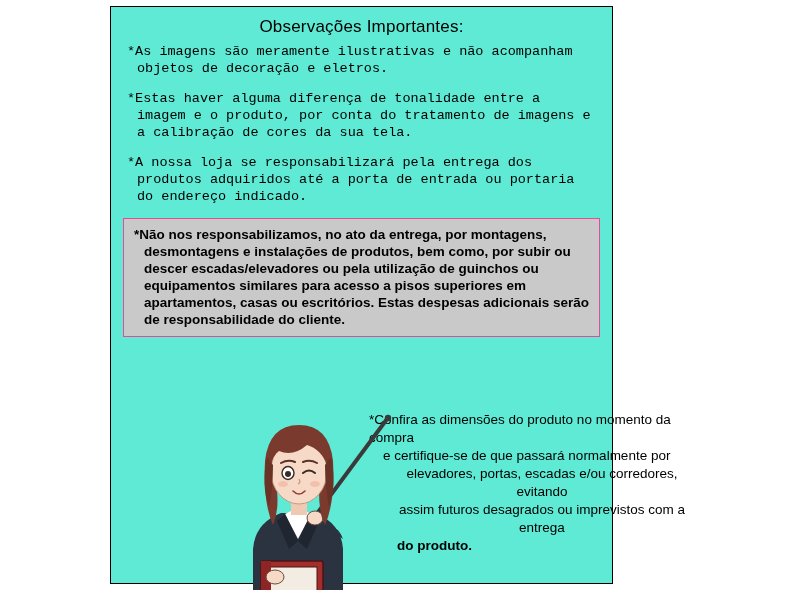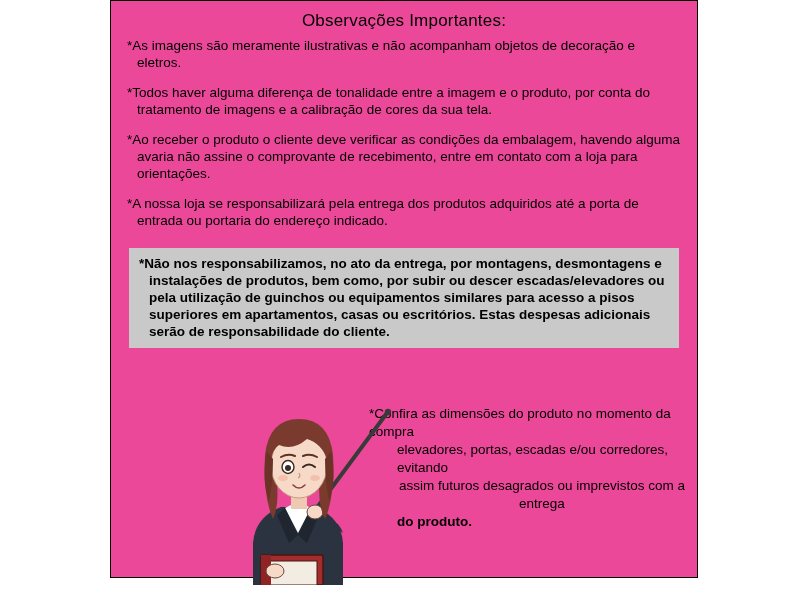--- a/index.html
+++ b/index.html
@@ -15,51 +15,52 @@
   }
   #page {
     position: relative;
     width: 810px;
     height: 590px;
     background: #ffffff;
   }
   #notice-box {
     position: absolute;
     left: 110px;
-    top: 0;
-    width: 588px;
+    top: 6px;
+    width: 503px;
     height: 578px;
     border: 1px solid #000000;
-    background: #ec4899;
+    background: #5eead4;
     box-sizing: border-box;
   }
   #notice-title {
     text-align: center;
     font-size: 17px;
     color: #000000;
     margin-top: 10px;
     margin-bottom: 6px;
     font-weight: normal;
     letter-spacing: 0.2px;
   }
   .note {
     font-size: 13.5px;
     line-height: 17px;
     color: #000000;
     margin: 0 16px 13px 16px;
     text-indent: 0;
+    font-family: Liberation Mono, monospace;
   }
   .note .hang {
     display: block;
     padding-left: 10px;
     text-indent: -10px;
   }
   #highlight-note {
     margin: 0 12px 8px 12px;
-    border: 6px solid #ec4899;
+    border: 1px solid #ec4899;
     background: #c9c9c9;
     padding: 7px 10px 8px 10px;
     font-size: 13.5px;
     line-height: 17px;
     font-weight: bold;
     color: #000000;
     box-sizing: border-box;
   }
   #highlight-note .hang {
     display: block;
@@ -70,21 +71,21 @@
     position: absolute;
     left: 258px;
     top: 404px;
     width: 318px;
     font-size: 13.5px;
     line-height: 18px;
     color: #000000;
   }
   #final-note .l1 { display:block; }
   #final-note .l2 { display:block; padding-left: 14px; }
-  #final-note .l3 { display:block; padding-left: 28px; }
+  #final-note .l3 { display:block; padding-left: 28px; text-align: center; }
   #final-note .l4 { display:block; padding-left: 28px; text-align: center; }
   #final-note .l5 { display:block; padding-left: 28px; font-weight: bold; }
 
   
   #illustration {
     position: absolute;
     left: 112px;
     top: 392px;
     width: 180px;
     height: 192px;
@@ -98,35 +99,33 @@
 <div id="page">
 
   <div id="notice-box">
 
     <div id="notice-title">Observações Importantes:</div>
 
     <p class="note">
         <span class="hang">*As imagens são meramente ilustrativas e não acompanham objetos de decoração e eletros.</span>
       </p>
     <p class="note">
-        <span class="hang">*Todos haver alguma diferença de tonalidade entre a imagem e o produto, por conta do tratamento de imagens e a calibração de cores da sua tela.</span>
-      </p>
-    <p class="note">
-        <span class="hang">*Ao receber o produto o cliente deve verificar as condições da embalagem, havendo alguma avaria não assine o comprovante de recebimento, entre em contato com a loja para orientações.</span>
+        <span class="hang">*Estas haver alguma diferença de tonalidade entre a imagem e o produto, por conta do tratamento de imagens e a calibração de cores da sua tela.</span>
       </p>
     <p class="note">
         <span class="hang">*A nossa loja se responsabilizará pela entrega dos produtos adquiridos até a porta de entrada ou portaria do endereço indicado.</span>
       </p>
 
     <div id="highlight-note">
       <span class="hang">*Não nos responsabilizamos, no ato da entrega, por montagens, desmontagens e instalações de produtos, bem como, por subir ou descer escadas/elevadores ou pela utilização de guinchos ou equipamentos similares para acesso a pisos superiores em apartamentos, casas ou escritórios. Estas despesas adicionais serão de responsabilidade do cliente.</span>
     </div>
 
     <div id="final-note">
       <span class="l1">*Confira as dimensões do produto no momento da compra</span>
+      <span class="l2">e certifique-se de que passará normalmente por</span>
       <span class="l3">elevadores, portas, escadas e/ou corredores, evitando</span>
       <span class="l4">assim futuros desagrados ou imprevistos com a entrega</span>
       <span class="l5">do produto.</span>
     </div>
 
     <div id="illustration">
       <svg width="180" height="192" viewBox="0 0 180 192" xmlns="http://www.w3.org/2000/svg">
 
         <g>
           <line x1="90" y1="120" x2="164" y2="20" stroke="#3a3a3a" stroke-width="4" stroke-linecap="round"></line>

